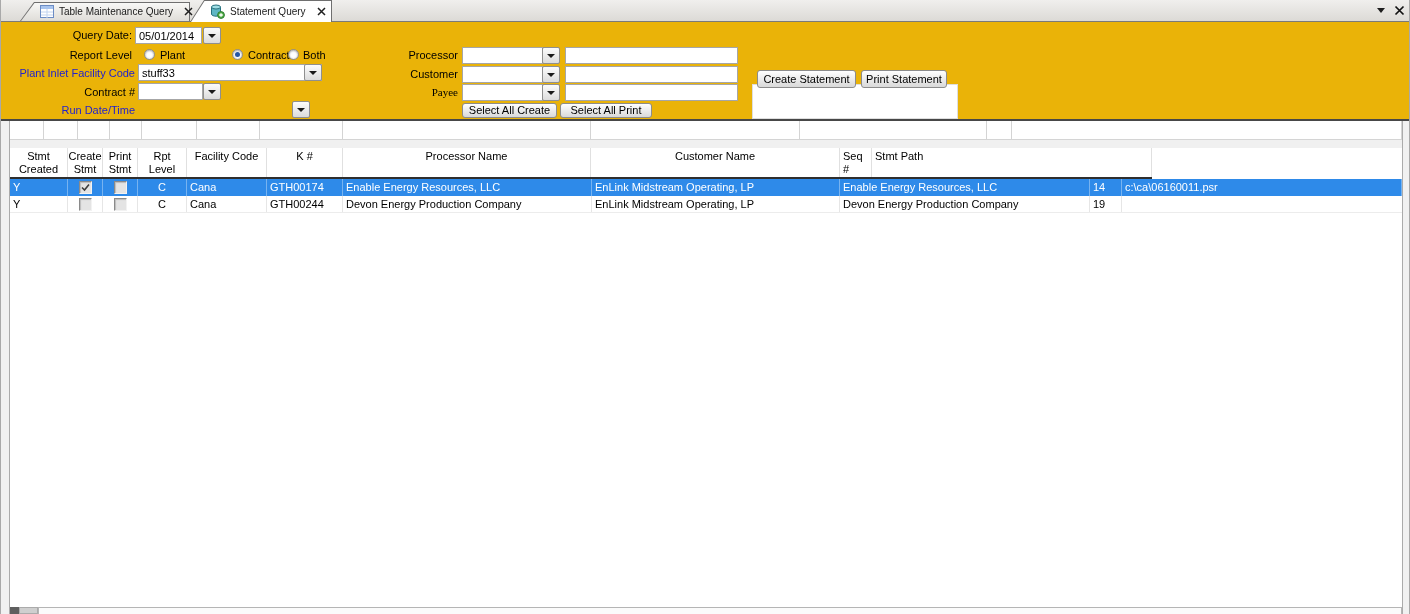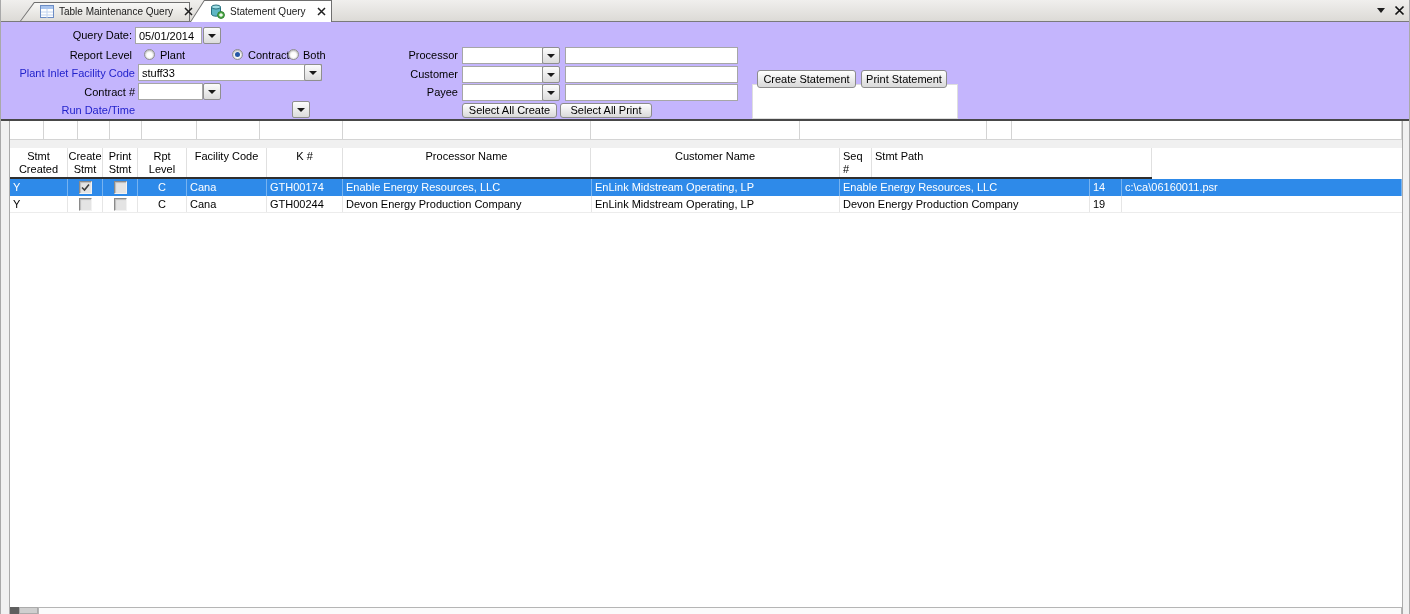--- a/index.html
+++ b/index.html
@@ -18,21 +18,21 @@
   .tab.active .fill{background:#FFFFFF;}
   .tab .content{position:relative;height:100%;display:flex;align-items:center;gap:5px;
     padding-left:20px;padding-right:6px;font-size:10px;color:#1A1A1A;white-space:nowrap;}
   .tab-close{display:inline-flex;align-items:center;justify-content:center;width:12px;height:12px;margin-left:6px;}
   .tab1{left:20px;top:2px;width:170px;height:19px;}
   .tab2{left:190px;top:0;width:142px;height:22px;z-index:5;}
   .win-controls{position:absolute;right:5px;top:5px;display:flex;align-items:center;gap:9px;z-index:10;}
   .tri-down{width:0;height:0;border-left:4px solid transparent;border-right:4px solid transparent;border-top:5px solid #1E1E1E;}
 
   
-  .form{position:absolute;left:0;top:22px;width:100%;height:97px;background:#c4b5fd;}
+  .form{position:absolute;left:0;top:22px;width:100%;height:97px;background:#eab308;}
   .lbl{position:absolute;height:14px;line-height:14px;text-align:right;white-space:nowrap;}
   .lbl.blue{color:#2323CC;}
   .tbox{position:absolute;height:17px;box-sizing:border-box;border:1px solid #A6A6A6;background:#fff;
     padding:2px 3px 0 3px;line-height:13px;overflow:hidden;white-space:nowrap;}
   .ddbtn{position:absolute;width:18px;height:17px;box-sizing:border-box;border:1px solid #8F8F8F;border-radius:2px;
     background:linear-gradient(#FCFCFC,#DCDCDC);display:flex;align-items:center;justify-content:center;}
   .ddbtn .tri{width:0;height:0;border-left:4px solid transparent;border-right:4px solid transparent;border-top:4px solid #1A1A1A;}
   .radio{position:absolute;width:11px;height:11px;border-radius:50%;box-sizing:border-box;
     border:1px solid #8F8F8F;background:radial-gradient(#FFFFFF 40%,#DADADA);box-shadow:inset 0 1px 2px rgba(0,0,0,.25);}
   .radio.sel::after{content:"";position:absolute;left:2px;top:2px;width:5px;height:5px;border-radius:50%;background:#2456A6;}
@@ -167,21 +167,21 @@
       </div>
     <div class="tbox" style="left:565px;top:25px;width:173px;"></div>
 
     <div class="lbl" style="left:360px;width:98px;top:45px;">Customer</div>
     <div class="tbox" style="left:462px;top:44px;width:81px;"></div>
     <div class="ddbtn" style="left:542px;top:44px;">
         <span class="tri"></span>
       </div>
     <div class="tbox" style="left:565px;top:44px;width:173px;"></div>
 
-    <div class="lbl" style="left:360px;width:98px;top:63px;">Payee</div>
+    <div class="lbl" style="left:360px;width:98px;top:63px;font-family:Liberation Serif, serif;">Payee</div>
     <div class="tbox" style="left:462px;top:62px;width:81px;"></div>
     <div class="ddbtn" style="left:542px;top:62px;">
         <span class="tri"></span>
       </div>
     <div class="tbox" style="left:565px;top:62px;width:173px;"></div>
 
     <div class="btn" style="left:462px;top:81px;width:95px;height:15px;line-height:13px;">Select All Create</div>
     <div class="btn" style="left:560px;top:81px;width:92px;height:15px;line-height:13px;">Select All Print</div>
 
     <div class="groupbox"></div>

